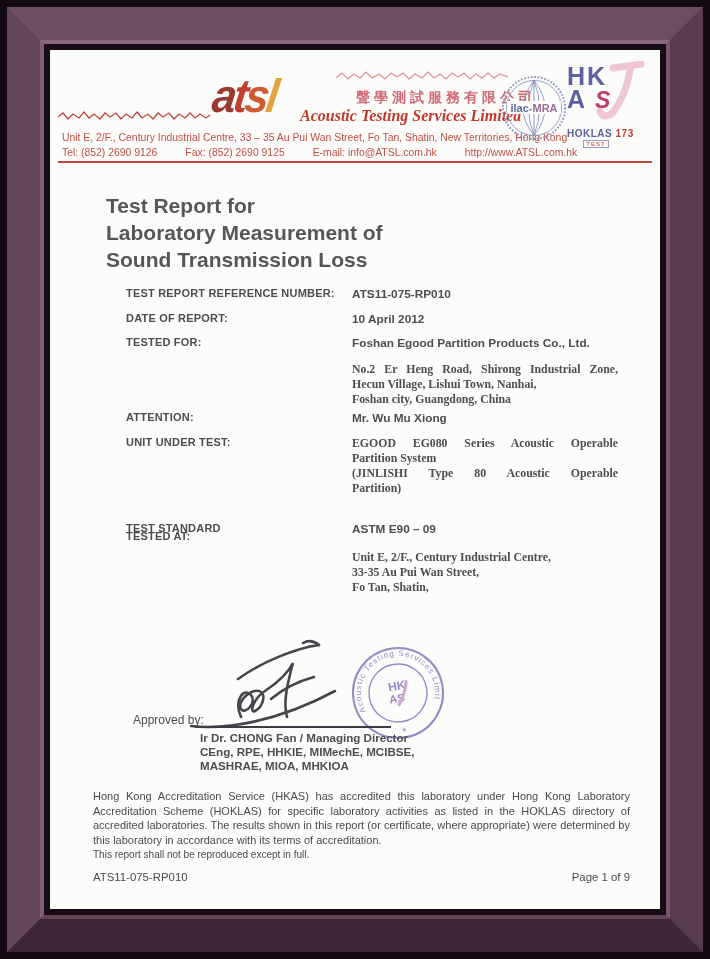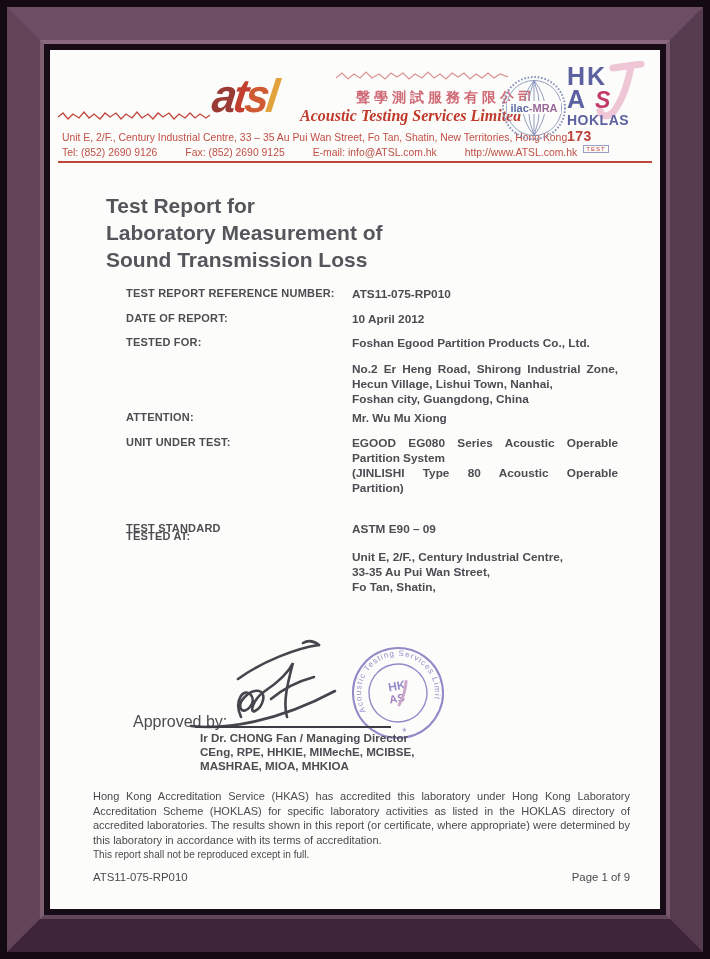--- a/index.html
+++ b/index.html
@@ -23,33 +23,33 @@
   .addr{position:absolute;left:12px;color:#c24f46;font-size:10.4px;white-space:nowrap;}
   .addr1{top:82px;}
   .addr2{top:97px;display:flex;gap:28px;}
   .rule{position:absolute;left:8px;top:111px;width:594px;height:2px;background:#c0453c;}
   .ilac{position:absolute;left:450px;top:24px;}
   .ilac text{font-weight:bold;font-size:11px;}
   .hkas{position:absolute;left:517px;top:15px;width:80px;height:92px;}
   .hkas-tick{position:absolute;left:14px;top:-4px;}
   .hk,.row2{position:relative;font-size:25px;font-weight:900;color:#5d61a0;line-height:23px;letter-spacing:2px;}
   .row2 .hs{color:#c23a68;font-style:italic;font-size:23px;margin-left:8px;}
-  .scheme{position:relative;margin-top:0;font-size:14px;font-weight:bold;color:#5d61a0;letter-spacing:.5px;}
+  .scheme{position:relative;margin-top:16px;font-size:10px;font-weight:bold;color:#5d61a0;letter-spacing:.5px;}
   .scheme .num{color:#c0403a;}
   .testbox{position:relative;width:24px;margin:1px 0 0 16px;border:1px solid #9a9ec6;
            font-size:6px;text-align:center;color:#c0403a;letter-spacing:1px;}
   
   .title{position:absolute;left:56px;top:142px;font-size:21px;font-weight:bold;color:#55555b;line-height:27px;}
   
   .flabel{position:absolute;left:76px;font-size:11px;font-weight:bold;letter-spacing:.2px;color:#4c4c52;}
   .fvalue{position:absolute;left:302px;width:266px;font-size:11.8px;font-weight:bold;color:#4c4c52;}
-  .ln{line-height:15px;}
+  .ln{line-height:15px;font-family:Liberation Serif, serif;}
   .spread{text-align:justify;text-align-last:justify;}
   
-  .approved{position:absolute;left:83px;top:663px;font-size:16px;color:#4c4c52;}
+  .approved{position:absolute;left:83px;top:663px;font-size:12px;color:#4c4c52;}
   .sigline{position:absolute;left:145px;top:676px;width:196px;border-top:2px solid #3c3c44;}
   .sig{position:absolute;left:133px;top:585px;}
   .stamp{position:absolute;left:300px;top:595px;transform:rotate(-10deg);opacity:.9;}
   .signame{position:absolute;left:150px;font-size:11.6px;color:#4c4c52;font-weight:600;}
   
   .accred{position:absolute;left:43px;top:739px;width:537px;font-size:11px;line-height:14.6px;
           color:#4a4a4f;text-align:justify;}
   .repnote{position:absolute;left:43px;top:799px;font-size:10px;color:#4a4a4f;}
   .refline{position:absolute;left:43px;top:821px;width:537px;font-size:11.4px;color:#4a4a4f;}
   .refline .pg{float:right;text-align:center;}

